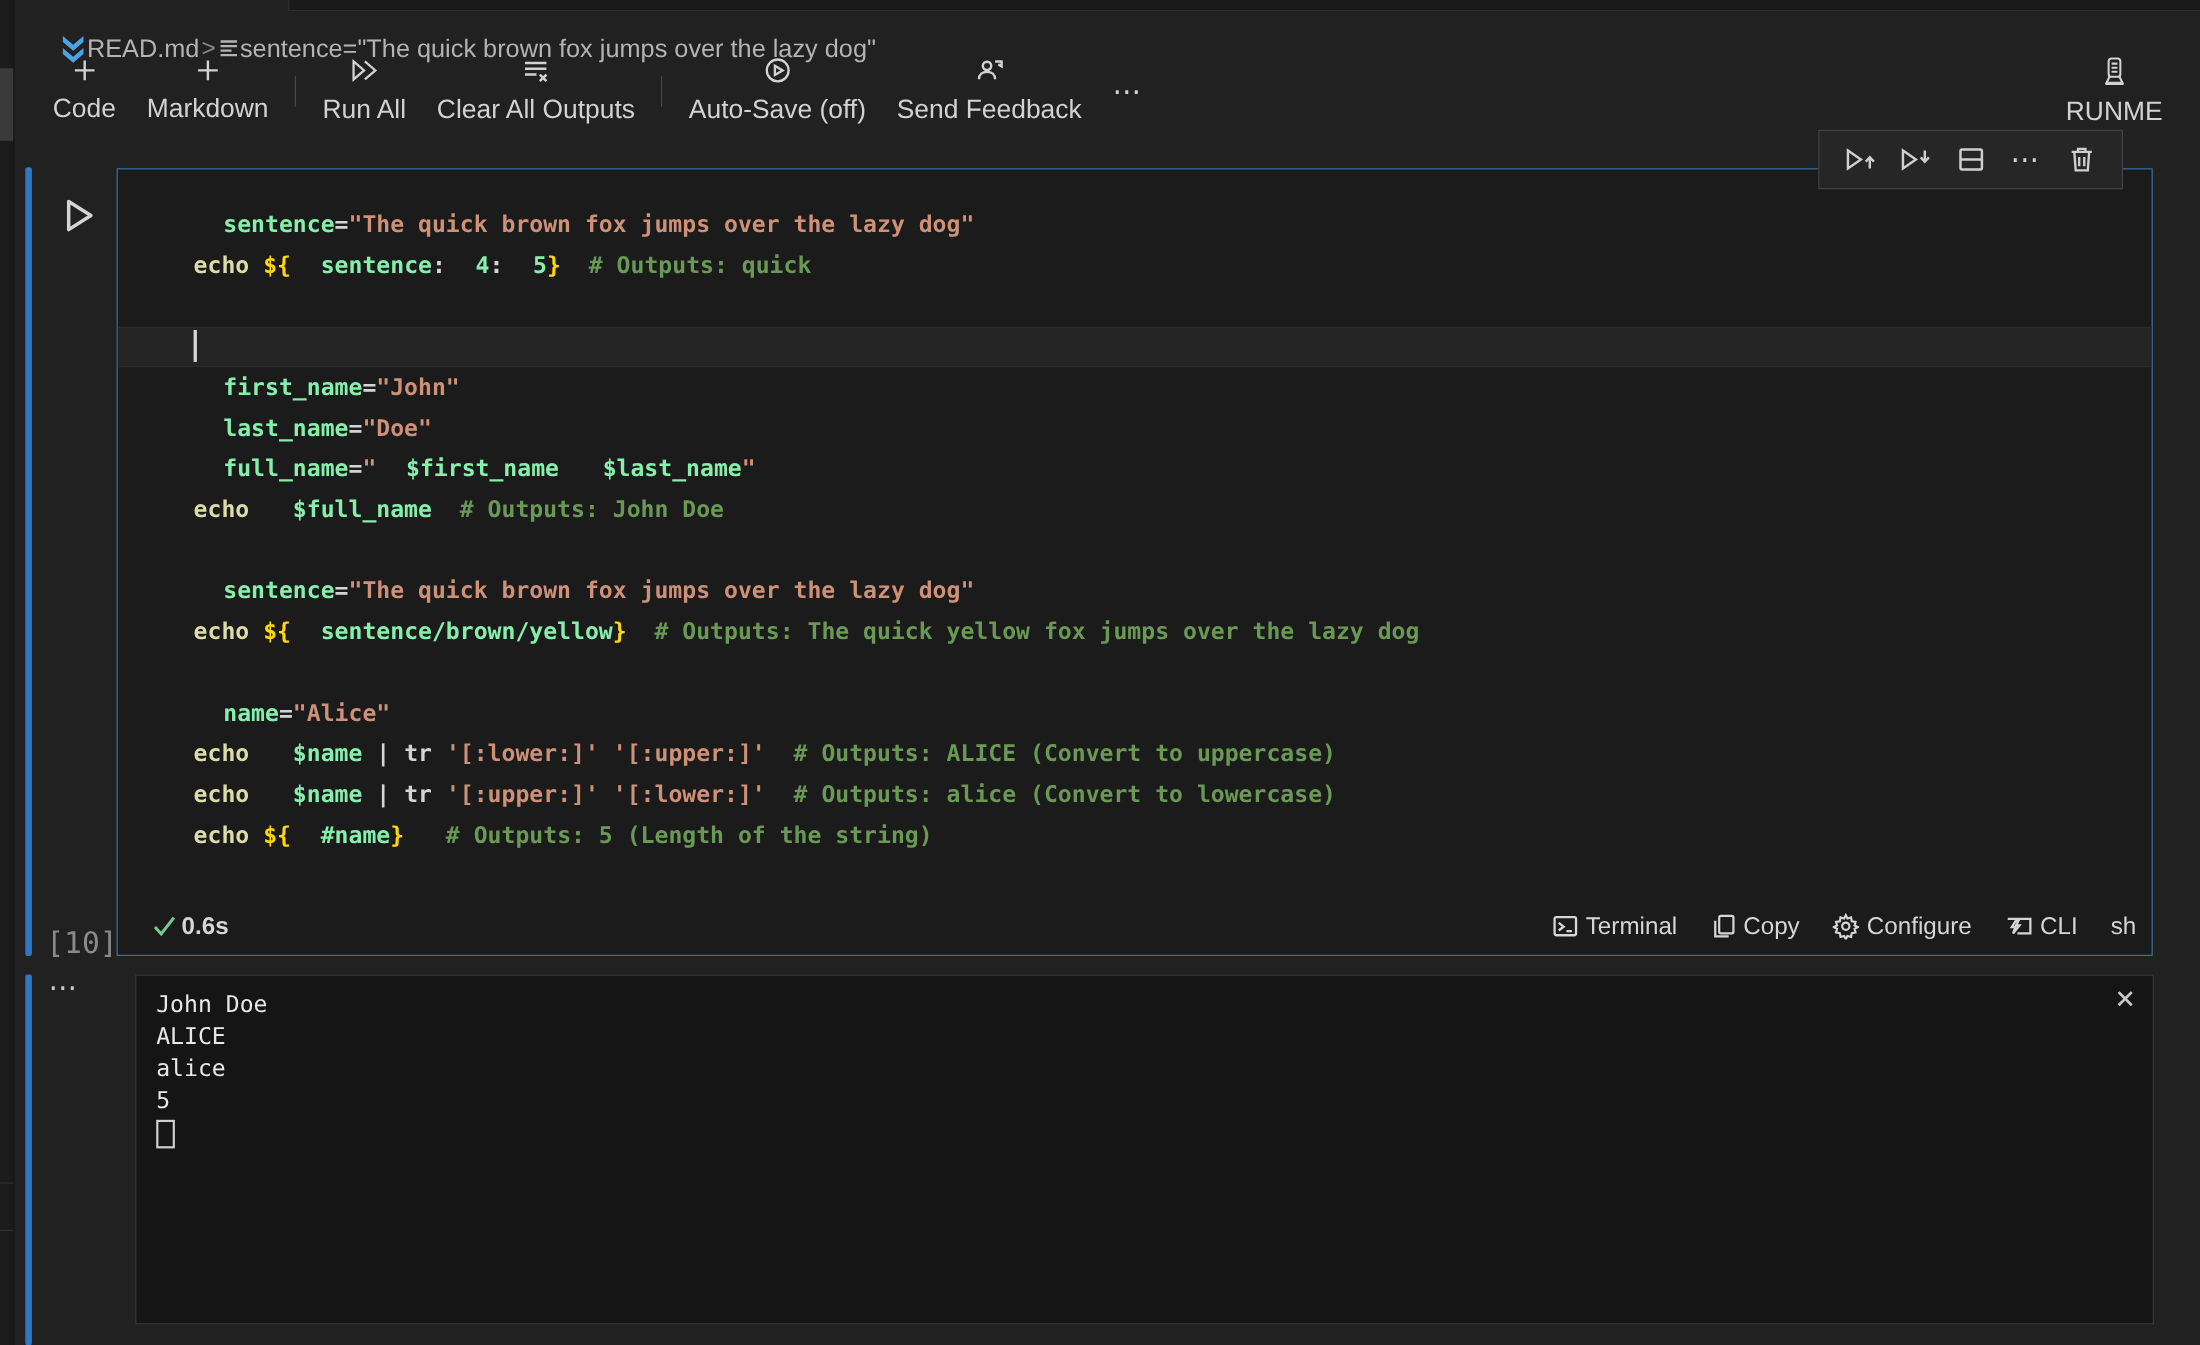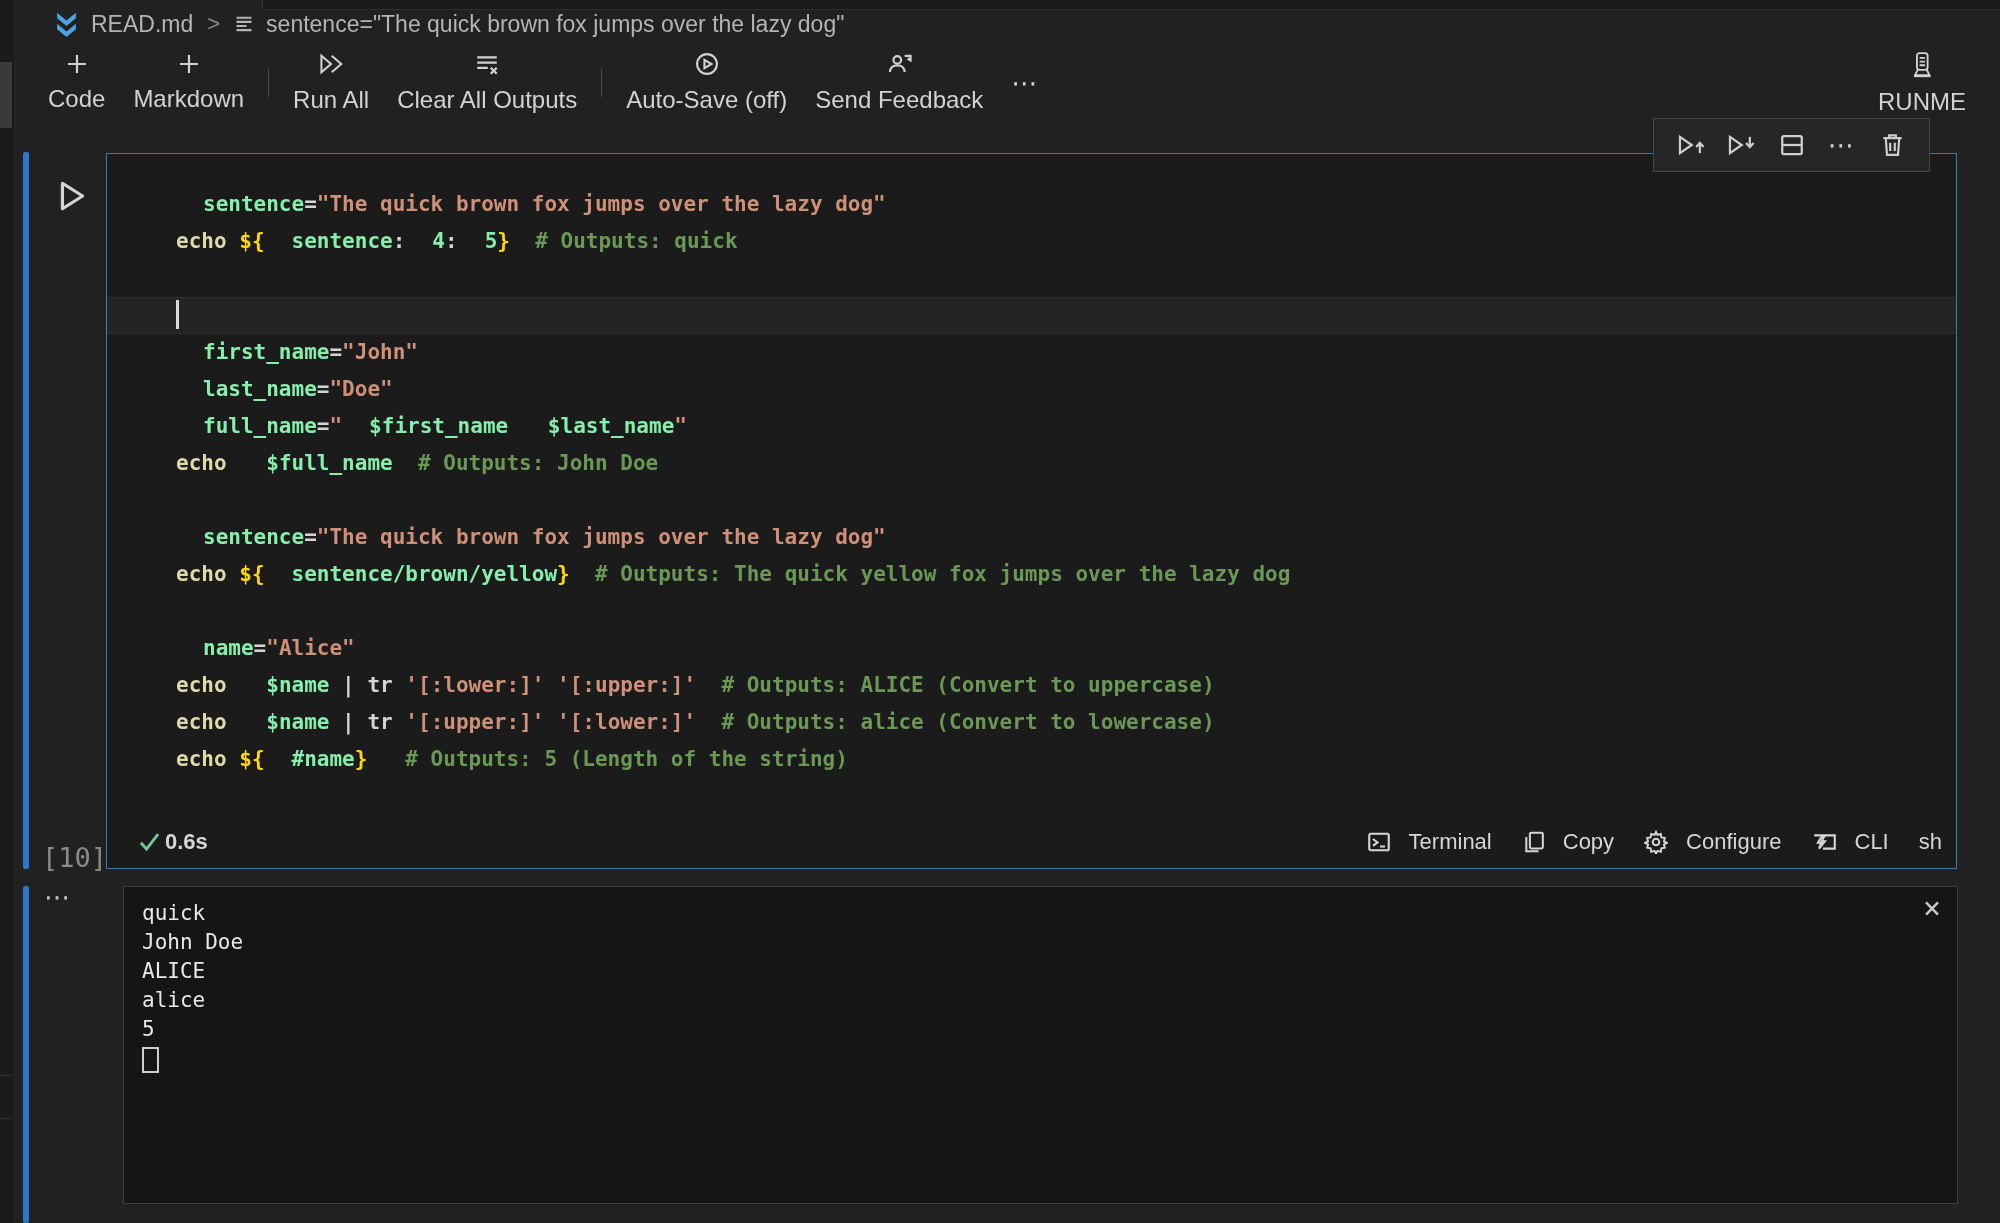--- a/index.html
+++ b/index.html
@@ -11,21 +11,21 @@
   
   .left-sliver{position:absolute;left:0;top:0;width:12px;height:1223px;background:#1b1b1b;border-right:1px solid #161616;}
   .sliver-thumb{position:absolute;left:0;top:62px;width:12px;height:66px;background:#3a3a3a;}
   .sliver-line{position:absolute;left:0;width:12px;height:1px;background:#323232;}
 
   
   .tab-sliver{position:absolute;left:262px;top:0;width:1738px;height:9px;background:#1a1a1a;
               border-left:1px solid #333;border-bottom:1px solid #2e2e2e;}
 
   
-  .breadcrumb{position:absolute;left:54px;top:6px;height:36px;display:flex;align-items:center;gap:12px;
+  .breadcrumb{position:absolute;left:54px;top:26px;height:36px;display:flex;align-items:center;
               font-size:23px;color:#b4b4b4;white-space:nowrap;}
   .breadcrumb .sep{color:#8a8a8a;font-size:22px;padding:0 2px;}
   .crumb{display:flex;align-items:center;gap:10px;cursor:pointer;}
 
   
   .toolbar{position:absolute;left:34px;top:58px;right:20px;height:50px;display:flex;align-items:center;
            font-size:24px;color:#d2d2d2;}
   .tb-item{display:flex;align-items:center;gap:10px;padding:6px 14px;border-radius:5px;cursor:pointer;white-space:nowrap;flex-direction:column;}
   .tb-div{width:1px;height:28px;background:#4b4b4b;margin:0 10px;}
   .tb-spacer{flex:1;}
@@ -54,21 +54,21 @@
   .code-line{height:37px;line-height:37px;font-size:21px;white-space:pre;padding-left:69px;font-weight:600;}
   .code-line.current{background:#242424;box-shadow:inset 0 1px 0 #2e2e2e, inset 0 -1px 0 #2e2e2e;}
   .caret{display:inline-block;width:2.5px;height:29px;background:#d8d8d8;vertical-align:middle;margin-top:-4px;}
   .tk-v{color:#86efac;margin-left:27px;} .tk-s{color:#ce9178;} .tk-k{color:#dcdcaa;}
   .tk-p{color:#d4d4d4;} .tk-b{color:#ffd70b;} .tk-c{color:#6a9955;}
 
   
   .cell-status{height:52px;display:flex;align-items:center;padding:0 14px 0 30px;font-size:22px;color:#d6d6d6;}
   .cs-left{display:flex;align-items:center;gap:3px;}
   .cs-right{margin-left:auto;display:flex;align-items:center;gap:30px;}
-  .cs-item{display:flex;align-items:center;gap:18px;cursor:pointer;white-space:nowrap;color:#d6d6d6;}
+  .cs-item{display:flex;align-items:center;gap:7px;cursor:pointer;white-space:nowrap;color:#d6d6d6;}
   .duration{font-weight:bold;}
 
   
   .out-kebab{position:absolute;left:44px;top:882px;font-size:26px;letter-spacing:2px;color:#c8c8c8;cursor:pointer;}
   .output-box{position:absolute;left:123px;top:886px;width:1835px;height:318px;background:#151515;
               border:1px solid #3d3d3d;box-sizing:border-box;padding:12px 40px 0 18px;}
   .out-line{font-size:21px;line-height:29px;color:#e8e8e8;white-space:pre;}
   .out-cursor{width:17px;height:26px;border:2.5px solid #cfcfcf;box-sizing:border-box;margin-top:3px;}
   .out-close{position:absolute;right:16px;top:6px;font-size:30px;color:#c8c8c8;cursor:pointer;line-height:1;}
 
@@ -290,21 +290,20 @@
         <span>sh</span>
       </span>
     </div>
   </div>
 </div>
 
 <div class="focus-bar out"></div>
 <div class="out-kebab">⋯</div>
 <div class="output-box mono">
   <div id="output-lines">
-      <div class="out-line">quick</div>
       <div class="out-line">John Doe</div>
       <div class="out-line">ALICE</div>
       <div class="out-line">alice</div>
       <div class="out-line">5</div>
     </div>
   <div class="out-cursor"></div>
   <div class="out-close">×</div>
 </div>
 
 </body></html>

